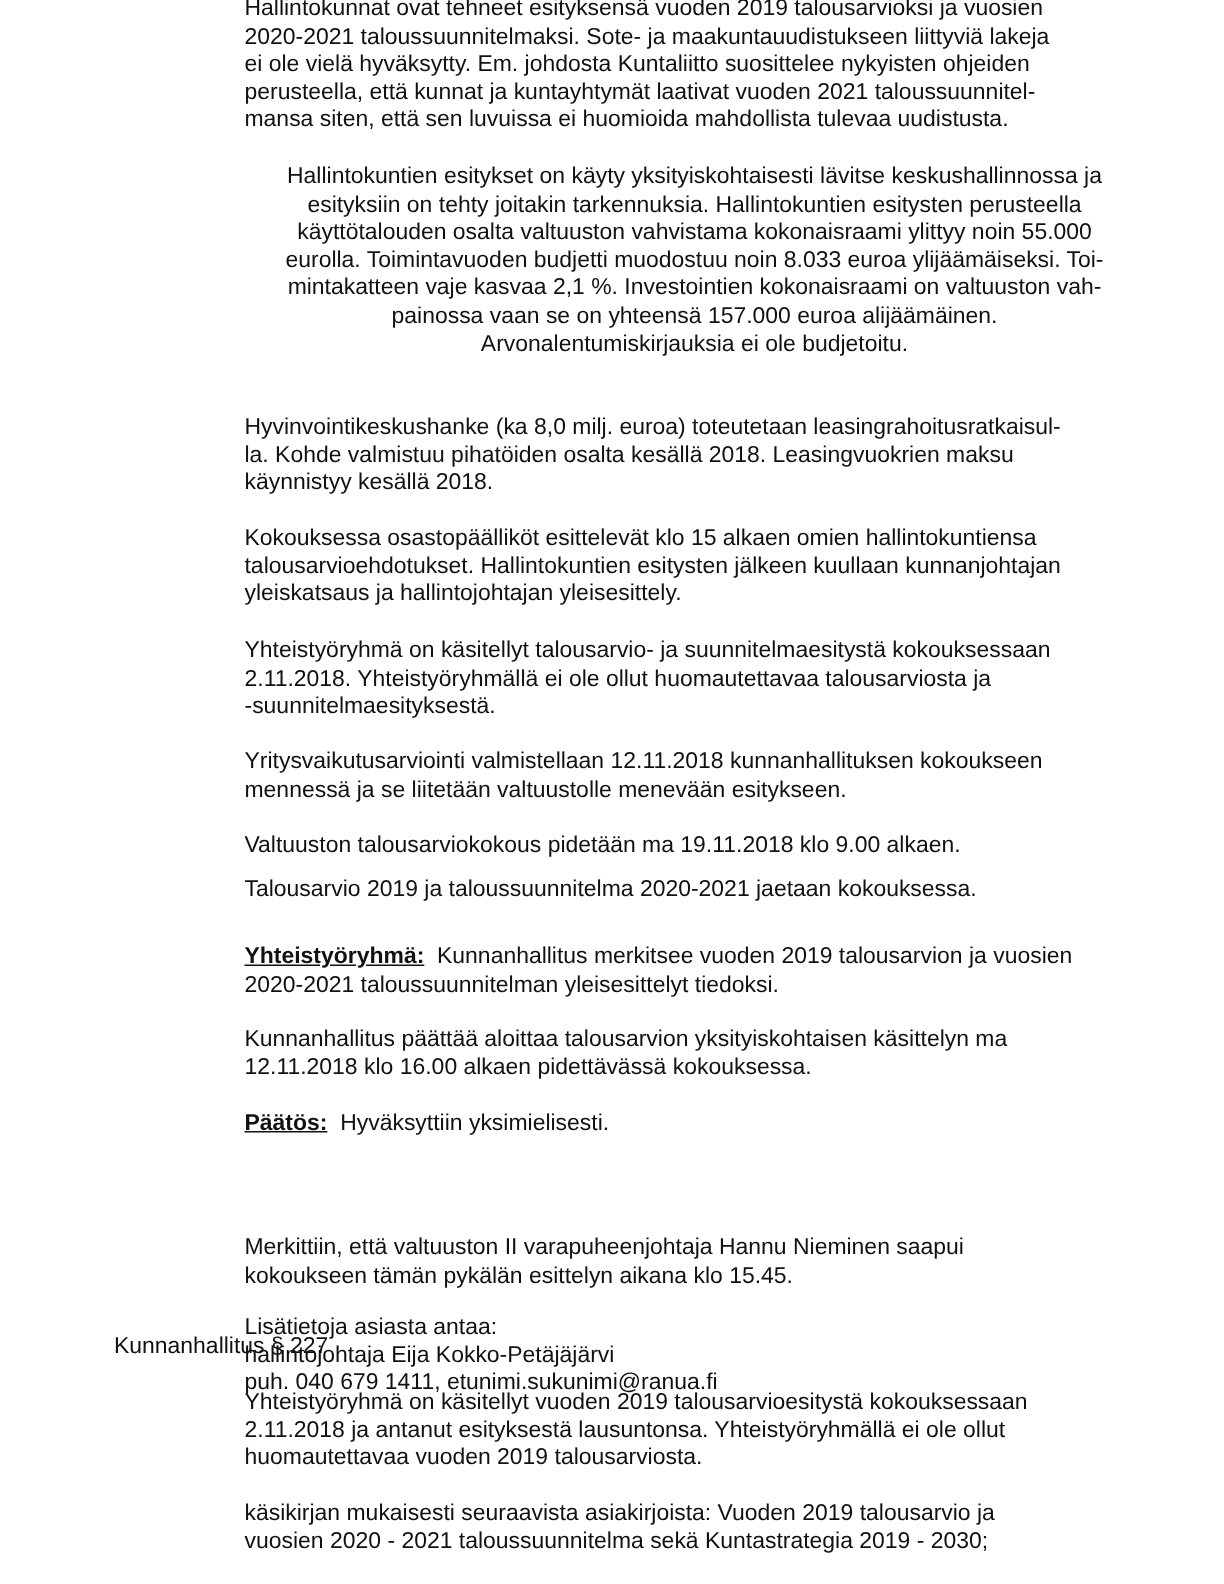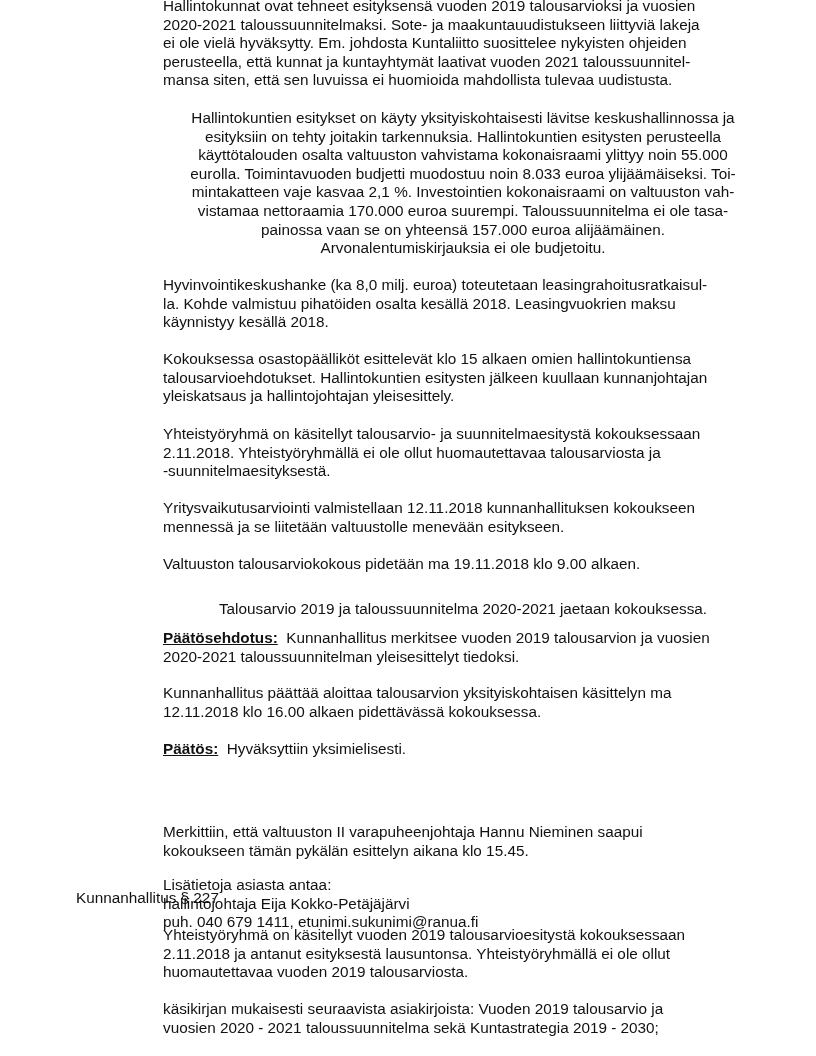--- a/index.html
+++ b/index.html
@@ -22,21 +22,20 @@
   <span class="line">perusteella, että kunnat ja kuntayhtymät laativat vuoden 2021 taloussuunnitel-</span>
   <span class="line">mansa siten, että sen luvuissa ei huomioida mahdollista tulevaa uudistusta.</span>
 </div>
 
 <div class="block" style="top:109px;text-align:center;">
   <span class="line">Hallintokuntien esitykset on käyty yksityiskohtaisesti lävitse keskushallinnossa ja</span>
   <span class="line">esityksiin on tehty joitakin tarkennuksia. Hallintokuntien esitysten perusteella</span>
   <span class="line">käyttötalouden osalta valtuuston vahvistama kokonaisraami ylittyy noin 55.000</span>
   <span class="line">eurolla. Toimintavuoden budjetti muodostuu noin 8.033 euroa ylijäämäiseksi. Toi-</span>
   <span class="line">mintakatteen vaje kasvaa 2,1 %. Investointien kokonaisraami on valtuuston vah-</span>
-  <span class="line">vistamaa nettoraamia 170.000 euroa suurempi. Taloussuunnitelma ei ole tasa-</span>
   <span class="line">painossa vaan se on yhteensä 157.000 euroa alijäämäinen.</span>
   <span class="line">Arvonalentumiskirjauksia ei ole budjetoitu.</span>
 </div>
 
 <div class="block" style="top:276px;">
   <span class="line">Hyvinvointikeskushanke (ka 8,0 milj. euroa) toteutetaan leasingrahoitusratkaisul-</span>
   <span class="line">la. Kohde valmistuu pihatöiden osalta kesällä 2018. Leasingvuokrien maksu</span>
   <span class="line">käynnistyy kesällä 2018.</span>
 </div>
 
@@ -54,26 +53,26 @@
 
 <div class="block" style="top:499px;">
   <span class="line">Yritysvaikutusarviointi valmistellaan 12.11.2018 kunnanhallituksen kokoukseen</span>
   <span class="line">mennessä ja se liitetään valtuustolle menevään esitykseen.</span>
 </div>
 
 <div class="block" style="top:555px;">
   <span class="line">Valtuuston talousarviokokous pidetään ma 19.11.2018 klo 9.00 alkaen.</span>
 </div>
 
-<div class="block" style="top:600px;text-align:center;">
+<div class="block" style="top:584px;">
   <span class="line">Talousarvio 2019 ja taloussuunnitelma 2020-2021 jaetaan kokouksessa.</span>
 </div>
 
 <div class="block" style="top:629px;">
-  <span class="line"><span class="label">Päätösehdotus:</span><span>  Kunnanhallitus merkitsee vuoden 2019 talousarvion ja vuosien</span></span>
+  <span class="line"><span class="label">Yhteistyöryhmä:</span><span>  Kunnanhallitus merkitsee vuoden 2019 talousarvion ja vuosien</span></span>
   <span class="line">2020-2021 taloussuunnitelman yleisesittelyt tiedoksi.</span>
 </div>
 
 <div class="block" style="top:684px;">
   <span class="line">Kunnanhallitus päättää aloittaa talousarvion yksityiskohtaisen käsittelyn ma</span>
   <span class="line">12.11.2018 klo 16.00 alkaen pidettävässä kokouksessa.</span>
 </div>
 
 <div class="block" style="top:740px;">
   <span class="line"><span class="label">Päätös:</span><span>  Hyväksyttiin yksimielisesti.</span></span>

